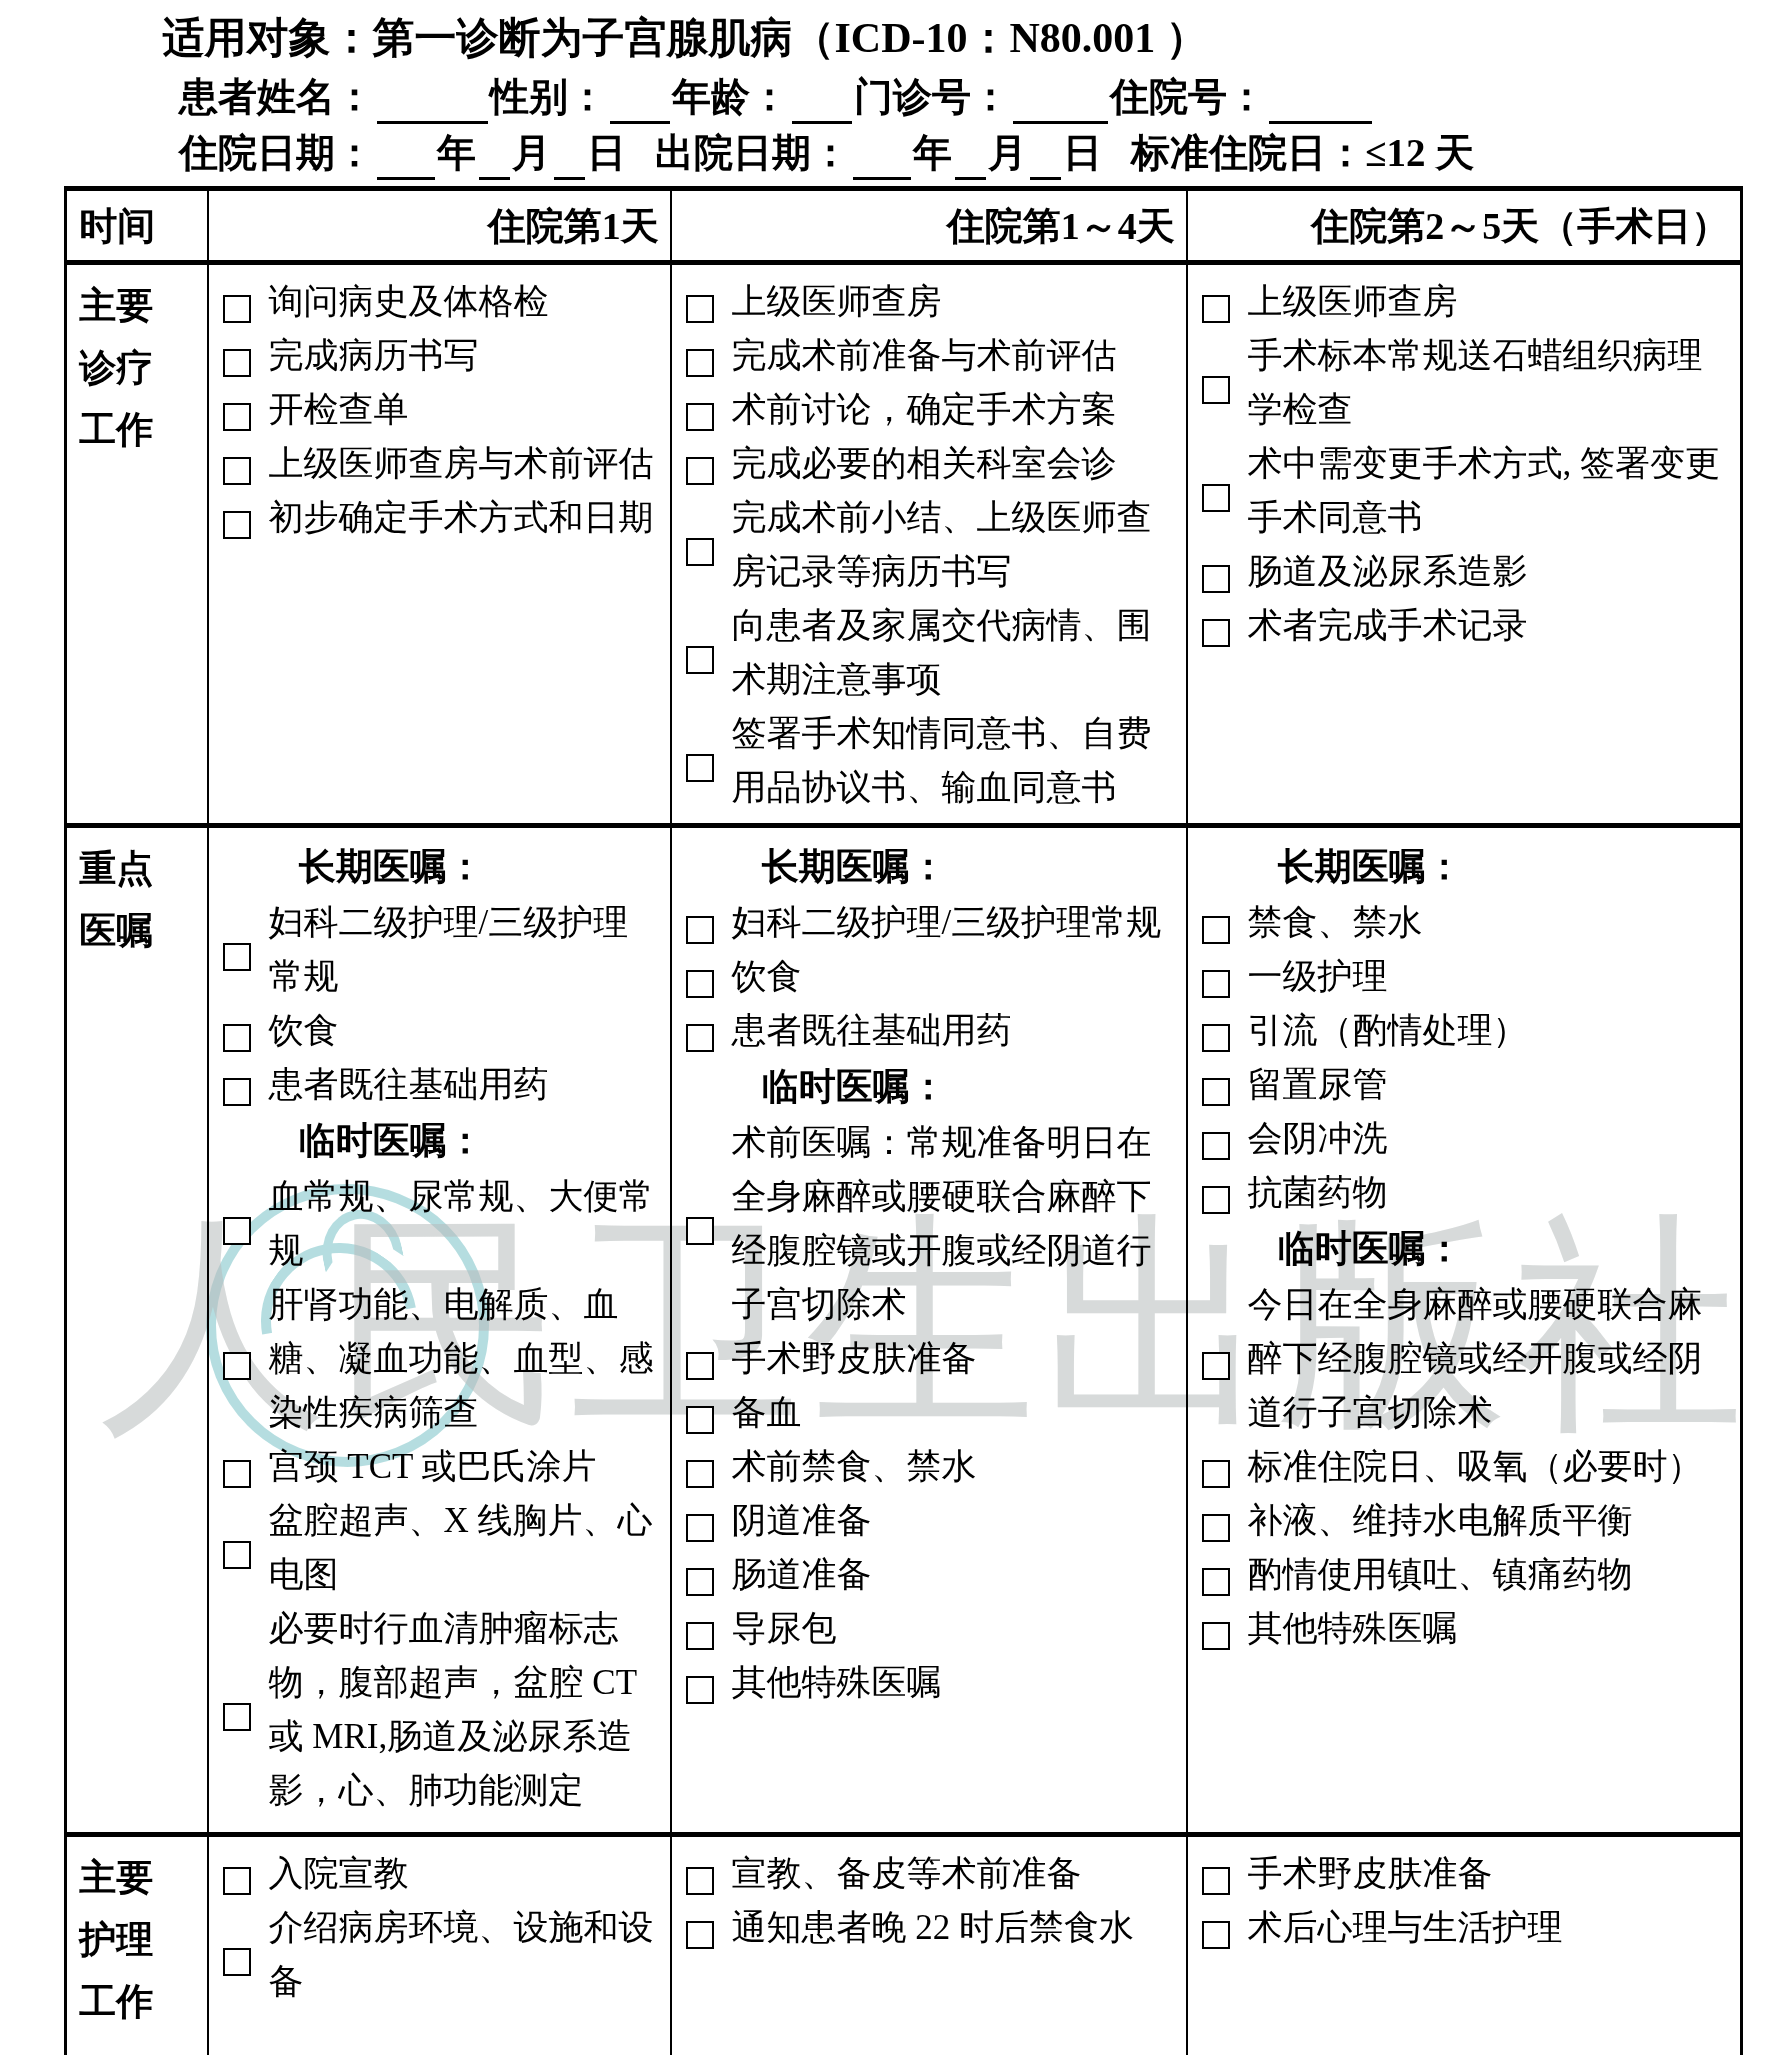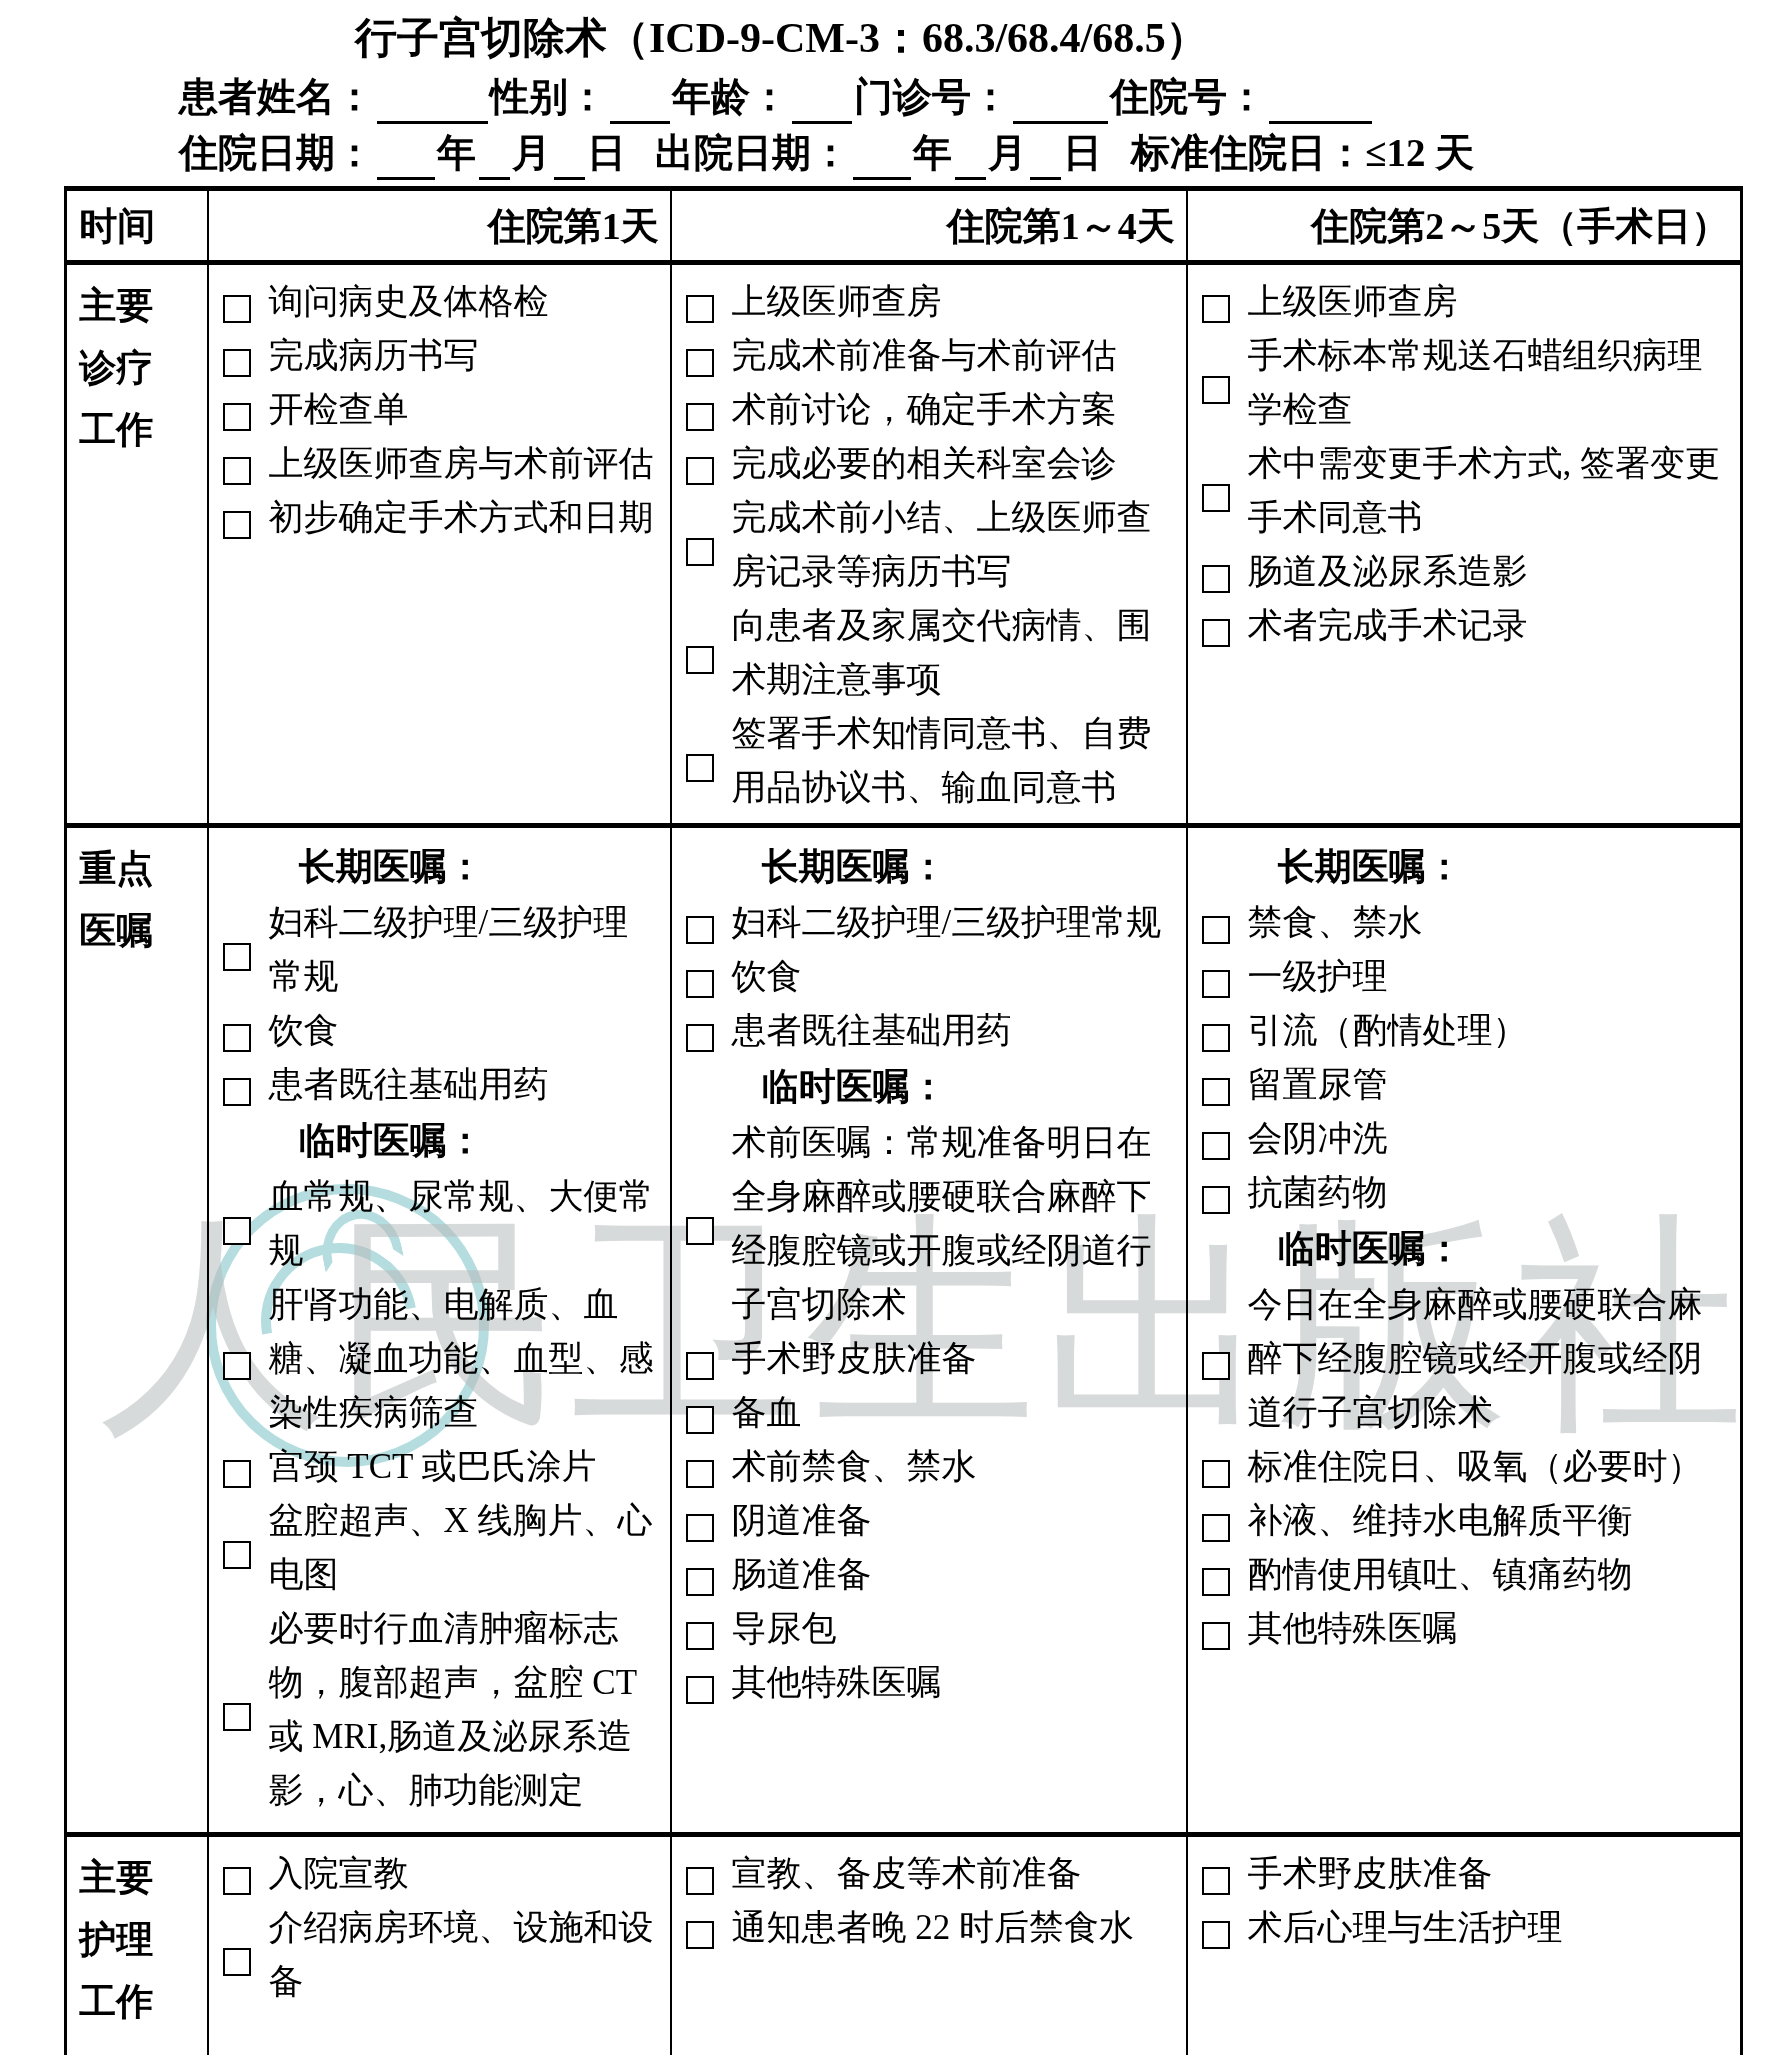--- a/index.html
+++ b/index.html
@@ -87,21 +87,21 @@
 <body>
 
 <div class="page">
 
   <div class="wm-layer">
     <div class="wm-ring"></div>
     <div class="wm-text">人民卫生出版社</div>
   </div>
 
   <div class="doc-header">
-    <div class="dh-line l2">行子宫切除术（ICD-9-CM-3：68.3/68.4/68.5）</div>
+    <div class="dh-line l1">适用对象：第一诊断为子宫腺肌病（ICD-10：N80.001 ）</div>
     <div class="dh-line l3"><span>患者姓名：</span><span class="blank" style="width: 111px;"></span><span>性别：</span><span class="blank" style="width: 60px;"></span><span>年龄：</span><span class="blank" style="width: 60px;"></span><span>门诊号：</span><span class="blank" style="width: 95px;"></span><span>住院号：</span><span class="blank" style="width: 103px;"></span></div>
     <div class="dh-line l4"><span>住院日期：</span><span class="blank" style="width: 58px;"></span><span>年</span><span class="blank" style="width: 31px;"></span><span>月</span><span class="blank" style="width: 31px;"></span><span>日</span><span style="margin-left: 29px;">出院日期：</span><span class="blank" style="width: 58px;"></span><span>年</span><span class="blank" style="width: 31px;"></span><span>月</span><span class="blank" style="width: 31px;"></span><span>日</span><span style="margin-left: 29px;">标准住院日：≤12 天</span></div>
   </div>
 
   <table class="cp">
     <colgroup>
       <col style="width:142px">
         <col style="width:463px">
         <col style="width:516px">
         <col style="width:555px">

